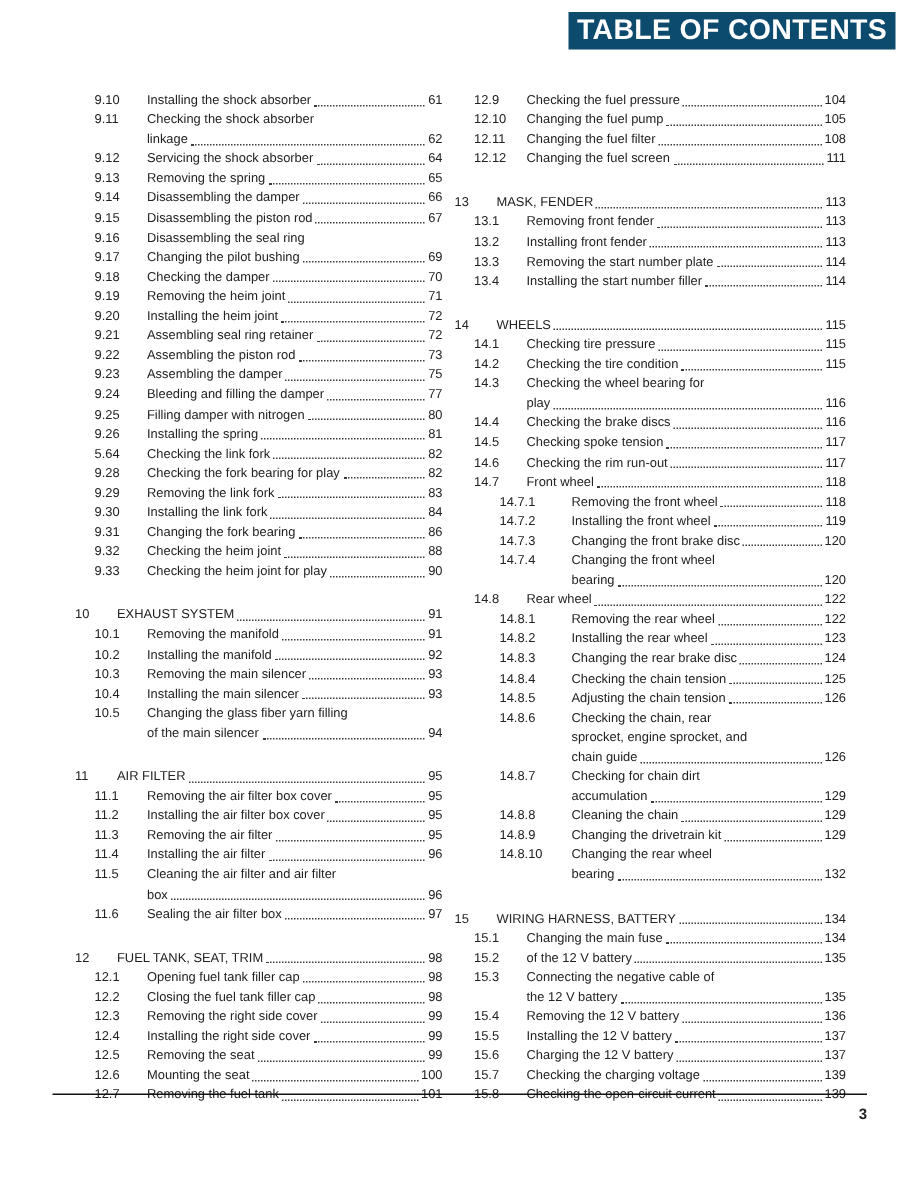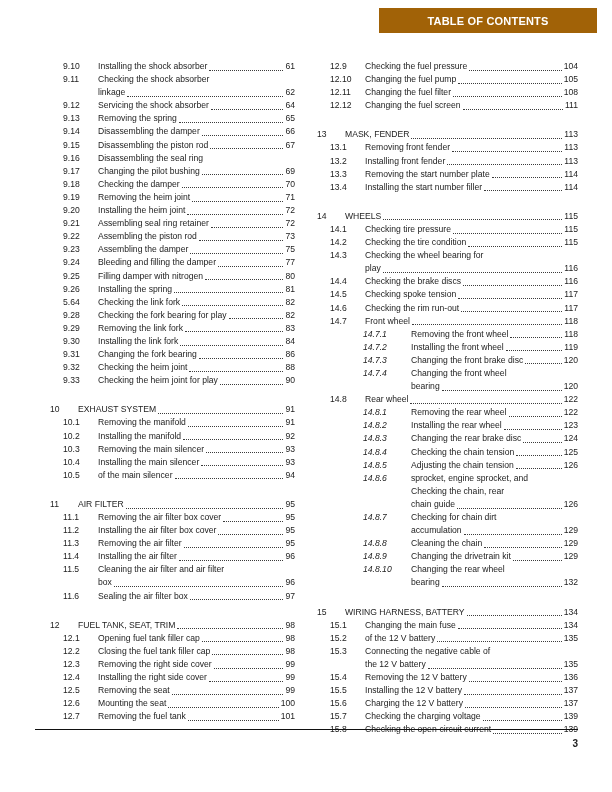--- a/index.html
+++ b/index.html
@@ -10,40 +10,40 @@
     font-family: "Liberation Sans", sans-serif;
     color: #222;
     position: relative;
     overflow: hidden;
   }
   .page { position: absolute; inset: 0; background: #fff; }
 
   .header-banner {
     position: absolute; top: 8px; right: 15px;
     width: 218px; height: 25px;
-    background: #a16207; color: #fff;
+    background: #0c4a6e; color: #fff;
     display: flex; align-items: center; justify-content: center;
-    font-weight: 700; font-size: 11px; letter-spacing: 0.2px;
+    font-weight: 700; font-size: 19px; letter-spacing: 0.2px;
     white-space: nowrap;
   }
 
   .columns {
     position: absolute; left: 50px; top: 60px;
-    display: flex; gap: 22px;
+    display: flex; gap: 8px; align-items: center;
   }
   .col { font-size: 8.6px; line-height: 13.1px; color: #222; }
   .col-left  { width: 245px; }
   .col-right { width: 261px; }
 
   .entry { display: flex; }
   .entry .num { flex: none; }
   .level-0 { margin-top: 16px; }
   .level-0 .num { width: 28px; }
   .level-1 .num { margin-left: 13px; width: 35px; }
-  .level-2 .num { margin-left: 46px; width: 48px; font-style: italic; }
+  .level-2 .num { margin-left: 30px; width: 48px; }
 
   .body { flex: 1; min-width: 0; }
   .tline { white-space: nowrap; }
   .lastline { display: flex; align-items: flex-end; }
   .lastline .tline { flex: none; }
   .dots {
     flex: 1 1 4px; min-width: 4px;
     border-bottom: 1px dotted #3c3c3c;
     margin: 0 2px 2.5px 2px;
   }
@@ -352,20 +352,21 @@
             <div class="lastline">
               <span class="tline">Installing the main silencer</span>
               <span class="dots"></span>
               <span class="pg">93</span>
             </div>
           </div>
         </div>
         <div class="entry level-1">
           <span class="num">10.5</span>
           <div class="body">
+            <div class="tline">Changing the glass fiber yarn filling</div>
             <div class="lastline">
               <span class="tline">of the main silencer</span>
               <span class="dots"></span>
               <span class="pg">94</span>
             </div>
           </div>
         </div>
         <div class="entry level-0">
           <span class="num">11</span>
           <div class="body">
@@ -787,22 +788,22 @@
             <div class="lastline">
               <span class="tline">Adjusting the chain tension</span>
               <span class="dots"></span>
               <span class="pg">126</span>
             </div>
           </div>
         </div>
         <div class="entry level-2">
           <span class="num">14.8.6</span>
           <div class="body">
+            <div class="tline">Checking the chain, rear</div>
             <div class="tline">sprocket, engine sprocket, and</div>
-            <div class="tline">Checking the chain, rear</div>
             <div class="lastline">
               <span class="tline">chain guide</span>
               <span class="dots"></span>
               <span class="pg">126</span>
             </div>
           </div>
         </div>
         <div class="entry level-2">
           <span class="num">14.8.7</span>
           <div class="body">

